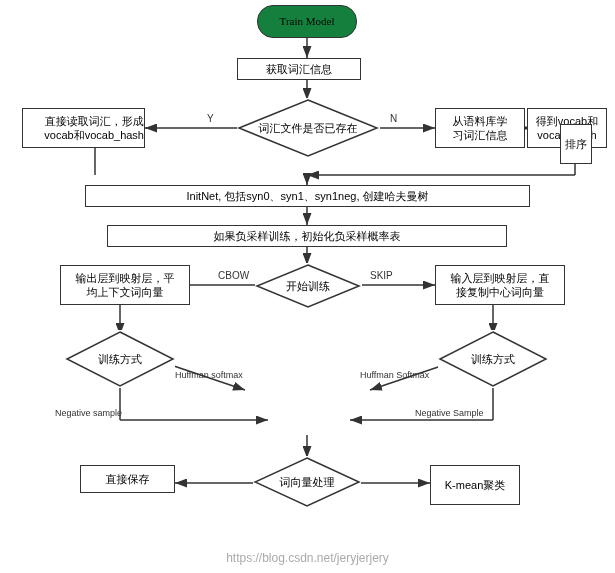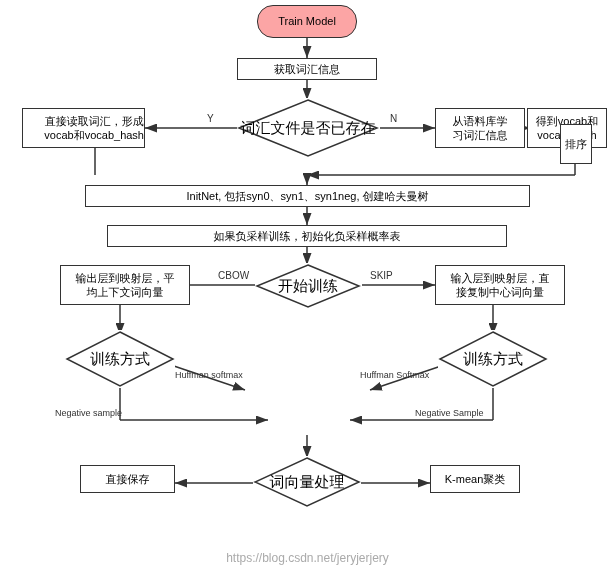--- a/index.html
+++ b/index.html
@@ -23,21 +23,22 @@
       display: flex;
       align-items: center;
       justify-content: center;
       text-align: center;
       font-size: 11px;
       line-height: 1.3;
     }
     .rounded-rect {
       border: 1.5px solid #333;
       border-radius: 16px;
-      background: #fca5a5;
+      background: #15803d;
+      font-family: Liberation Serif, serif;
     }
     .rect {
       border: 1.5px solid #333;
       background: #fff;
     }
     .diamond {
       background: #fff;
       border: none;
     }
     .diamond-inner {
@@ -50,21 +51,21 @@
     }
     .diamond svg {
       position: absolute;
       top: 0; left: 0;
       width: 100%; height: 100%;
     }
     .diamond-text {
       position: relative;
       z-index: 2;
       text-align: center;
-      font-size: 15px;
+      font-size: 11px;
       line-height: 1.3;
       padding: 2px;
     }
     
     .arrows-svg {
       position: absolute;
       top: 0; left: 0;
       width: 615px;
       height: 573px;
       pointer-events: none;
@@ -149,21 +150,21 @@
 
     <text x="55" y="416" font-size="9" fill="#333">Negative sample</text>
 
     <text x="415" y="416" font-size="9" fill="#333">Negative Sample</text>
   </svg>
 
   <div class="shape rounded-rect" style="left:257px; top:5px; width:100px; height:33px;">
     <span>Train Model</span>
   </div>
 
-  <div class="shape rect" style="left:237px; top:58px; width:140px; height:22px;">
+  <div class="shape rect" style="left:237px; top:58px; width:124px; height:22px;">
     <span>获取词汇信息</span>
   </div>
 
   <div class="shape diamond" style="left:237px; top:98px; width:142px; height:60px;">
     <div class="diamond-inner">
       <svg viewBox="0 0 142 60" preserveAspectRatio="none">
         <polygon points="71,2 140,30 71,58 2,30" fill="white" stroke="#333" stroke-width="1.5"></polygon>
       </svg>
       <div class="diamond-text">词汇文件是否已存在</div>
     </div>
@@ -240,20 +241,20 @@
         <polygon points="54,2 106,26 54,50 2,26" fill="white" stroke="#333" stroke-width="1.5"></polygon>
       </svg>
       <div class="diamond-text">词向量处理</div>
     </div>
   </div>
 
   <div class="shape rect" style="left:80px; top:465px; width:95px; height:28px;">
     <span>直接保存</span>
   </div>
 
-  <div class="shape rect" style="left:430px; top:465px; width:90px; height:28px;">
+  <div class="shape rect" style="left:430px; top:465px; width:90px; height:40px;">
     <span>K-mean聚类</span>
   </div>
 
   <div class="watermark">
     <span>https://blog.csdn.net/jeryjerjery</span>
   </div>
 </div>
 
 </body></html>

